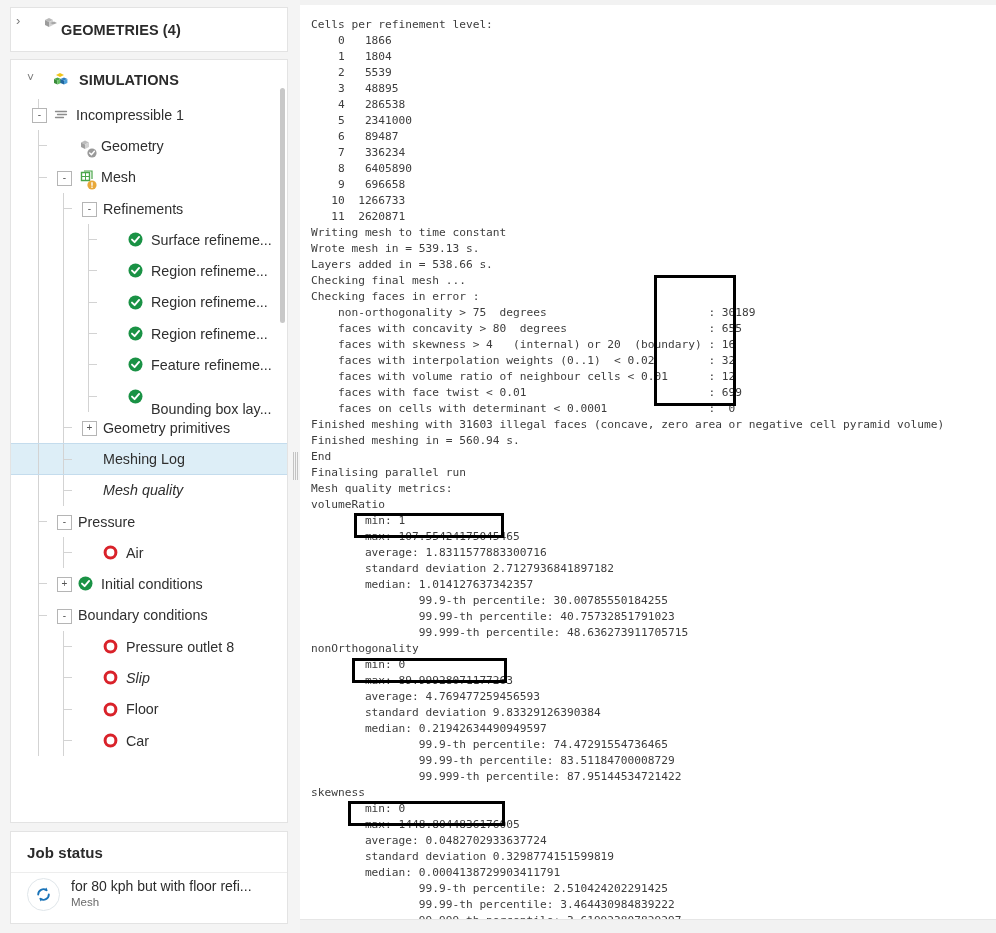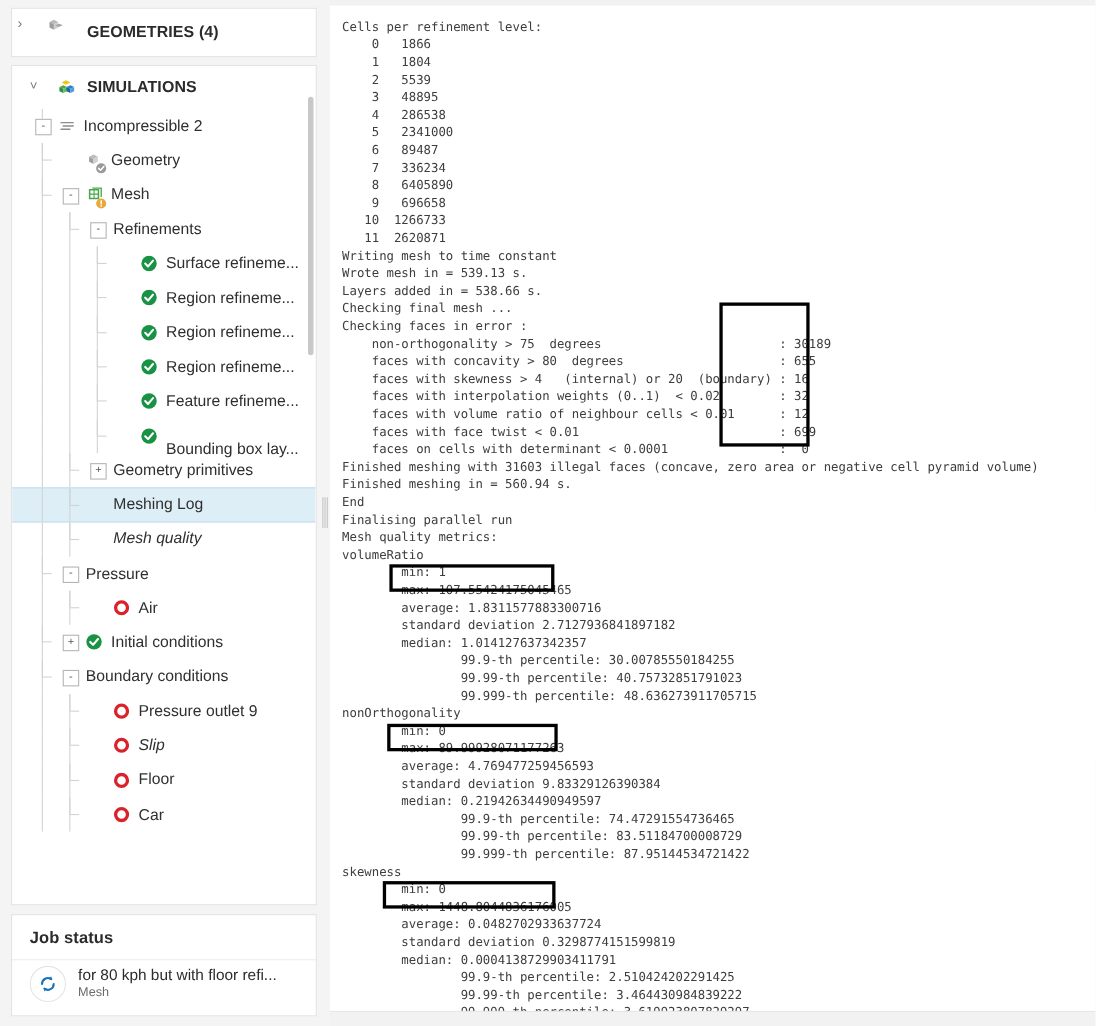--- a/index.html
+++ b/index.html
@@ -259,21 +259,21 @@
   <div class="panel-card" id="geometries-section">
     <span class="chev" style="left:16px;top:13px;position:absolute;">›</span>
     <span style="position:absolute;left:41px;top:14px;width:18px;height:18px;">
       <svg width="18" height="18" viewBox="0 0 18 18">
         <path d="M4 6 L8 4 L12 6 L8 8 Z" fill="#b9b9b9"></path>
         <path d="M4 6 L8 8 L8 13 L4 11 Z" fill="#9c9c9c"></path>
         <path d="M12 6 L8 8 L8 13 L12 11 Z" fill="#cfcfcf"></path>
         <path d="M9 9 L13 7.5 L16 9 L12.5 10.5 Z" fill="#a8a8a8"></path>
       </svg>
     </span>
-    <span class="section-title" style="margin-left:52px;">GEOMETRIES (4)</span>
+    <span class="section-title" style="margin-left:34px;">GEOMETRIES (4)</span>
   </div>
 
   <div class="panel-card" id="simulations-section">
 
     <div id="simulations-header">
       <span class="chev" style="left:16px;top:11px;position:absolute;font-size:12px;">˅</span>
       <span style="position:absolute;left:40px;top:10px;width:19px;height:19px;">
         <svg width="19" height="19" viewBox="0 0 19 19">
           <path d="M5 5 L9 3 L13 5 L9 7 Z" fill="#f0c419"></path>
           <path d="M3 9 L6.5 7.4 L10 9 L6.5 10.6 Z" fill="#4aa64a"></path>
@@ -289,21 +289,21 @@
 
     <div id="tree">
         <div class="tree-row">
           <span class="halfv" style="left:27px"></span>
           <span class="expander" style="left:21px">-</span>
           <span class="ic" style="left:42px">
             <svg width="17" height="17" viewBox="0 0 17 17">
               <path d="M2.5 5.5 h11 M4.5 8.5 h9 M2.5 11.5 h8" stroke="#8c8c8c" stroke-width="1.3" stroke-linecap="round"></path>
             </svg>
           </span>
-          <span class="tree-label" style="position:absolute;left:65px;">Incompressible 2</span>
+          <span class="tree-label" style="position:absolute;left:65px;">Incompressible 1</span>
         </div>
         <div class="tree-row">
           <span class="vline" style="left:27px"></span>
           <span class="halfv" style="left:27px"></span>
           <span class="stub" style="left:28px"></span>
           <span class="ic" style="left:67px">
             <svg width="17" height="17" viewBox="0 0 17 17">
               <path d="M3 5.5 L7 3.5 L11 5.5 L7 7.5 Z" fill="#bdbdbd"></path>
               <path d="M3 5.5 L7 7.5 L7 12 L3 10 Z" fill="#9f9f9f"></path>
               <path d="M11 5.5 L7 7.5 L7 12 L11 10 Z" fill="#d2d2d2"></path>
@@ -472,21 +472,21 @@
           <span class="tree-label" style="position:absolute;left:67px;">Boundary conditions</span>
         </div>
         <div class="tree-row">
           <span class="vline" style="left:27px"></span>
           <span class="vline" style="left:52px"></span>
           <span class="halfv" style="left:52px"></span>
           <span class="stub" style="left:53px"></span>
           <span class="ring-badge" style="left:92px"><svg width="15" height="15" viewBox="0 0 15 15">
               <circle cx="7.5" cy="7.5" r="5.4" fill="none" stroke="#d9222a" stroke-width="3"></circle>
             </svg></span>
-          <span class="tree-label" style="position:absolute;left:115px;">Pressure outlet 9</span>
+          <span class="tree-label" style="position:absolute;left:115px;">Pressure outlet 8</span>
         </div>
         <div class="tree-row">
           <span class="vline" style="left:27px"></span>
           <span class="vline" style="left:52px"></span>
           <span class="halfv" style="left:52px"></span>
           <span class="stub" style="left:53px"></span>
           <span class="ring-badge" style="left:92px"><svg width="15" height="15" viewBox="0 0 15 15">
               <circle cx="7.5" cy="7.5" r="5.4" fill="none" stroke="#d9222a" stroke-width="3"></circle>
             </svg></span>
           <span class="tree-label" style="position:absolute;left:115px;font-style:italic;">Slip</span>

